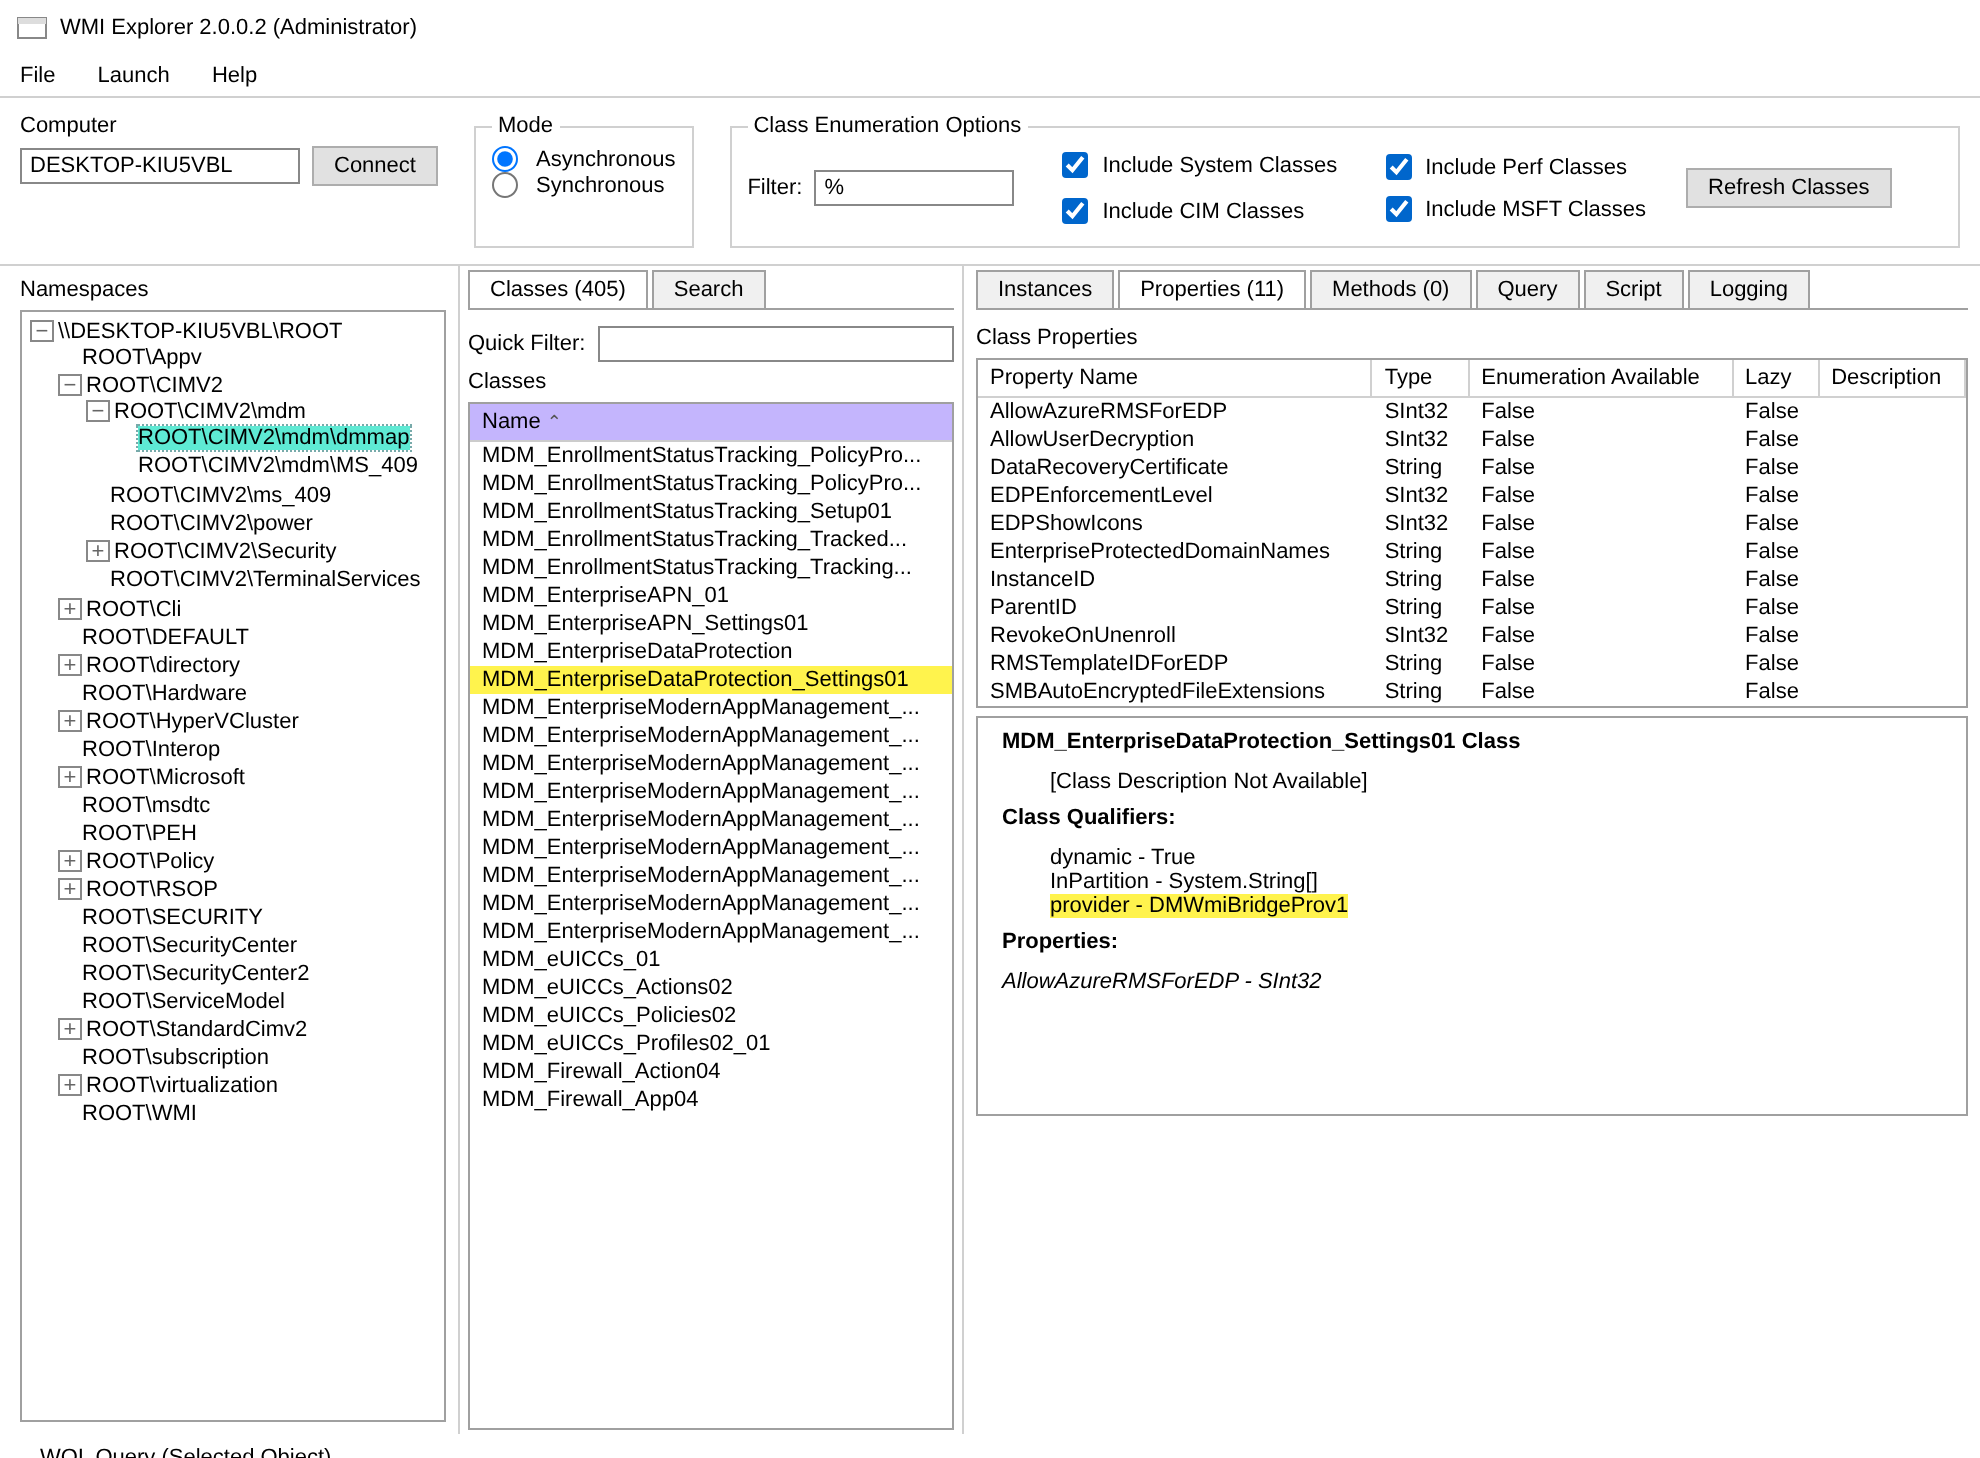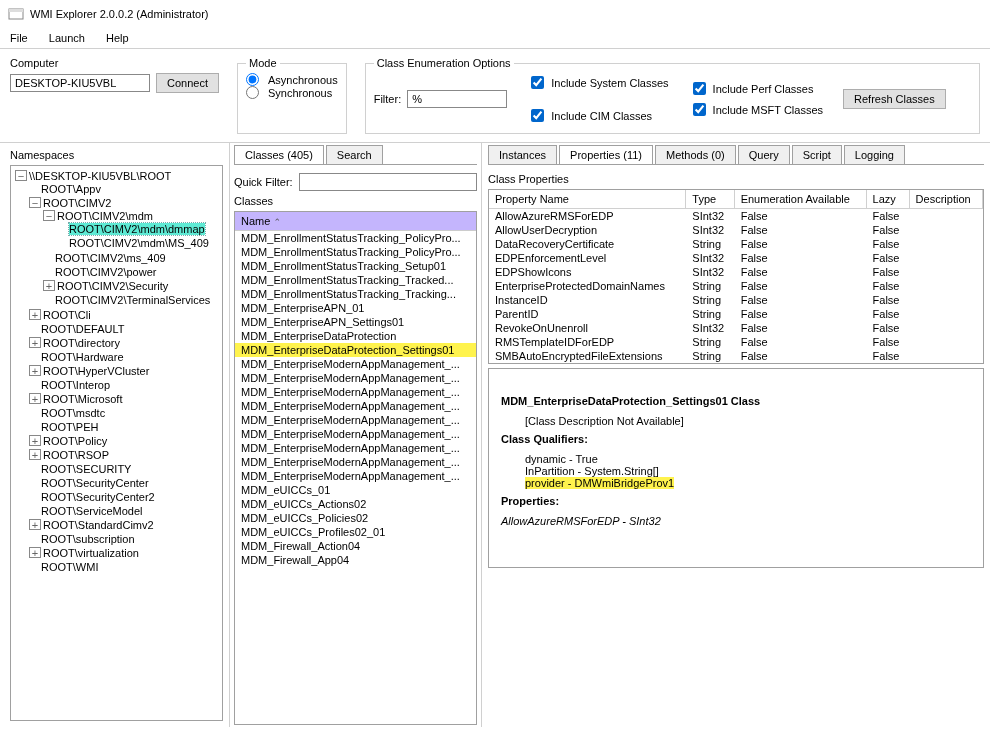--- a/index.html
+++ b/index.html
@@ -32,21 +32,21 @@
   .tab { border:1px solid #a0a0a0; border-bottom:none; padding:3px 10px; margin-right:2px; background:#f0f0f0; cursor:pointer; position:relative; top:0;}
   .tab.active { background:#fff; }
   .classbox { border:1px solid #a0a0a0; flex:1; overflow-y:scroll; margin-top:4px; position:relative;}
   .classhead { border-bottom:1px solid #ccc; padding:3px 6px; position:sticky; top:0; background:#c4b5fd;}
   .classitem { padding:1px 6px; white-space:nowrap; overflow:hidden; text-overflow:ellipsis; }
   .right { flex:1; padding:2px 6px; display:flex; flex-direction:column; gap:4px;}
   .proptable-wrap{ border:1px solid #a0a0a0; }
   .proptable { width:100%; border-collapse:collapse; }
   .proptable th { text-align:left; font-weight:normal; border-right:1px solid #d0d0d0; border-bottom:1px solid #d0d0d0; padding:3px 6px; background:#fff;}
   .proptable td { padding:1px 6px; border-right:1px solid transparent;}
-  .detail { border:1px solid #a0a0a0; padding:20px 12px; overflow:auto; height:200px;}
+  .detail { border:1px solid #a0a0a0; padding:0 12px; overflow:auto; height:200px;}
   .detail h3{ font-size:11px; font-weight:bold; margin:6px 0 8px 0;}
   .detail .ind{ margin-left:24px;}
   .detail em{ font-style:italic;}
   .footer{ padding:6px 20px;}
   .querybox{ display:flex; align-items:center; gap:8px; margin-top:4px;}
   .querybox input{ flex:1;}
   .caret{ font-size:9px; color:#555;}
 </style>
 </head>
 <body>
@@ -84,21 +84,21 @@
         <span>Synchronous</span>
       </label>
   </fieldset>
   <fieldset class="inline" style="flex:1;">
     <legend>Class Enumeration Options</legend>
     <div class="row" style="gap:20px; align-items:center;">
       <div class="row">
         <span>Filter:</span>
         <input type="text" style="width: 100px;" value="%">
       </div>
-      <div style="display:flex; flex-direction:column; gap:14px;">
+      <div style="display:flex; flex-direction:column; gap:4px;">
         <label class="cb">
             <input type="checkbox" checked="" style="">
             <span>Include System Classes</span>
           </label>
         <label class="cb">
             <input type="checkbox" checked="" style="">
             <span>Include CIM Classes</span>
           </label>
       </div>
       <div style="display:flex; flex-direction:column; gap:2px;">

